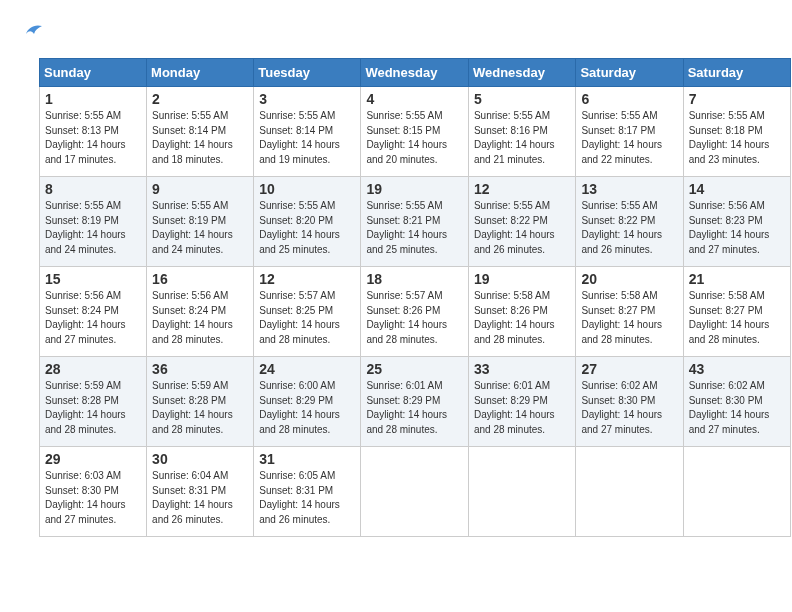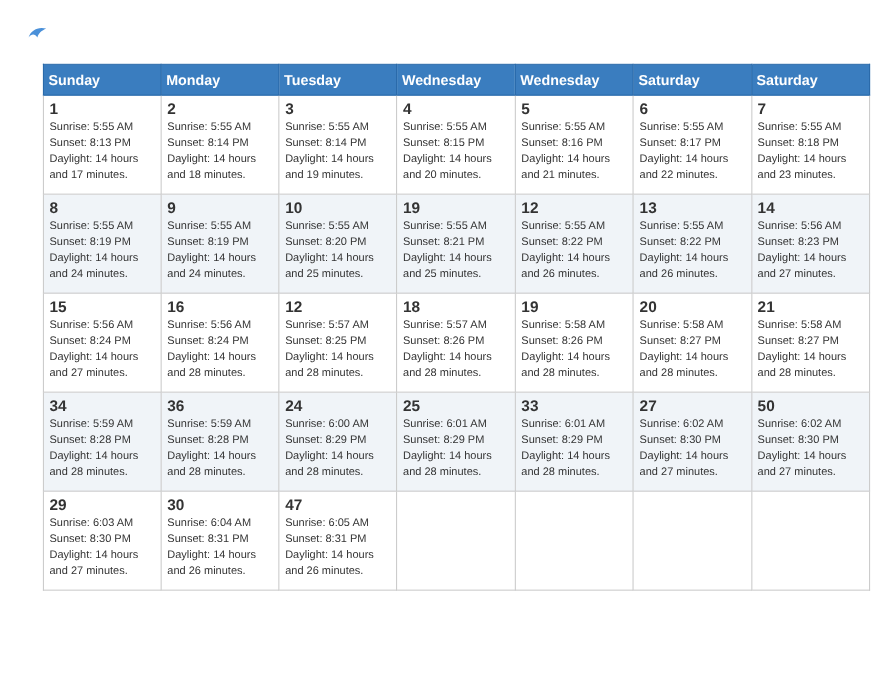--- a/index.html
+++ b/index.html
@@ -214,21 +214,21 @@
           <span class="day-num">20</span>
           <span class="day-info">Sunrise: 5:58 AM<br>Sunset: 8:27 PM<br>Daylight: 14 hours and 28 minutes.</span>
         </td>
         <td>
           <span class="day-num">21</span>
           <span class="day-info">Sunrise: 5:58 AM<br>Sunset: 8:27 PM<br>Daylight: 14 hours and 28 minutes.</span>
         </td>
       </tr>
       <tr>
         <td>
-          <span class="day-num">34</span>
+          <span class="day-num">28</span>
           <span class="day-info">Sunrise: 5:59 AM<br>Sunset: 8:28 PM<br>Daylight: 14 hours and 28 minutes.</span>
         </td>
         <td>
           <span class="day-num">36</span>
           <span class="day-info">Sunrise: 5:59 AM<br>Sunset: 8:28 PM<br>Daylight: 14 hours and 28 minutes.</span>
         </td>
         <td>
           <span class="day-num">24</span>
           <span class="day-info">Sunrise: 6:00 AM<br>Sunset: 8:29 PM<br>Daylight: 14 hours and 28 minutes.</span>
         </td>
@@ -238,35 +238,35 @@
         </td>
         <td>
           <span class="day-num">33</span>
           <span class="day-info">Sunrise: 6:01 AM<br>Sunset: 8:29 PM<br>Daylight: 14 hours and 28 minutes.</span>
         </td>
         <td>
           <span class="day-num">27</span>
           <span class="day-info">Sunrise: 6:02 AM<br>Sunset: 8:30 PM<br>Daylight: 14 hours and 27 minutes.</span>
         </td>
         <td>
-          <span class="day-num">50</span>
+          <span class="day-num">43</span>
           <span class="day-info">Sunrise: 6:02 AM<br>Sunset: 8:30 PM<br>Daylight: 14 hours and 27 minutes.</span>
         </td>
       </tr>
       <tr>
         <td>
           <span class="day-num">29</span>
           <span class="day-info">Sunrise: 6:03 AM<br>Sunset: 8:30 PM<br>Daylight: 14 hours and 27 minutes.</span>
         </td>
         <td>
           <span class="day-num">30</span>
           <span class="day-info">Sunrise: 6:04 AM<br>Sunset: 8:31 PM<br>Daylight: 14 hours and 26 minutes.</span>
         </td>
         <td>
-          <span class="day-num">47</span>
+          <span class="day-num">31</span>
           <span class="day-info">Sunrise: 6:05 AM<br>Sunset: 8:31 PM<br>Daylight: 14 hours and 26 minutes.</span>
         </td>
         <td class="empty-cell"></td>
         <td class="empty-cell"></td>
         <td class="empty-cell"></td>
         <td class="empty-cell"></td>
       </tr>
     </tbody>
 </table>
 

